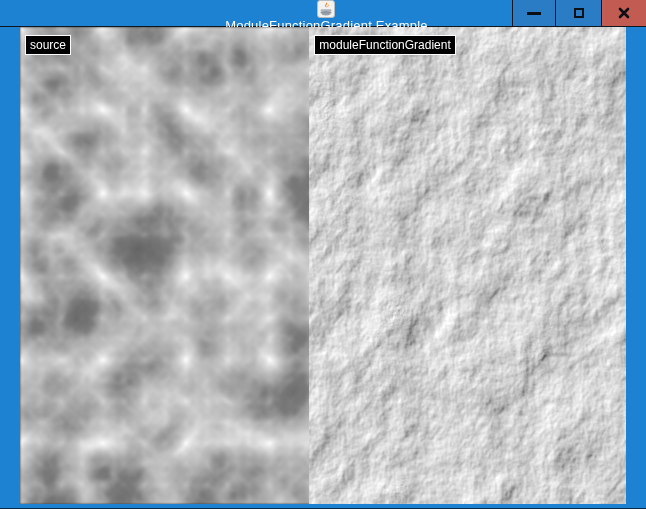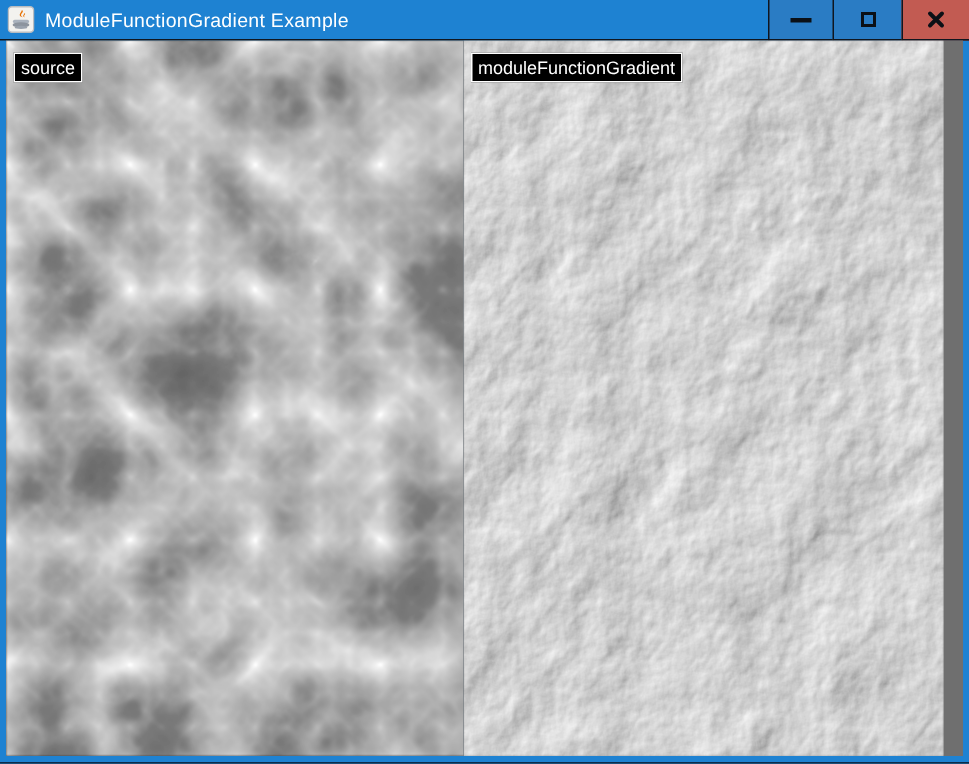--- a/index.html
+++ b/index.html
@@ -15,20 +15,21 @@
   }
 
   
   .titlebar {
     position: relative;
     height: 27px;
     background: #1e82d2;
     border-bottom: 1px solid #10161f;
     display: flex;
     align-items: center;
+    flex-direction: column;
   }
   .app-icon {
     width: 18px; height: 18px;
     margin-left: 5px;
     display: inline-block;
     flex: 0 0 auto;
   }
   .title-text {
     color: #ffffff;
     font-size: 13px;
@@ -67,21 +68,21 @@
     width: 10px; height: 10px;
     border: 2px solid #0b1016;
     display: block;
   }
   .glyph-close { display: block; width: 12px; height: 12px; }
 
   
   .content {
     display: flex;
     height: 477px;
-    padding: 0 4px;       
+    padding: 0 20px;       
     background: #1e82d2;
   }
   .bottom-frame {
     height: 5px;
     background: #1e82d2;
     border-bottom: 1px solid #0d2b49;
   }
 
   .panel {
     position: relative;

